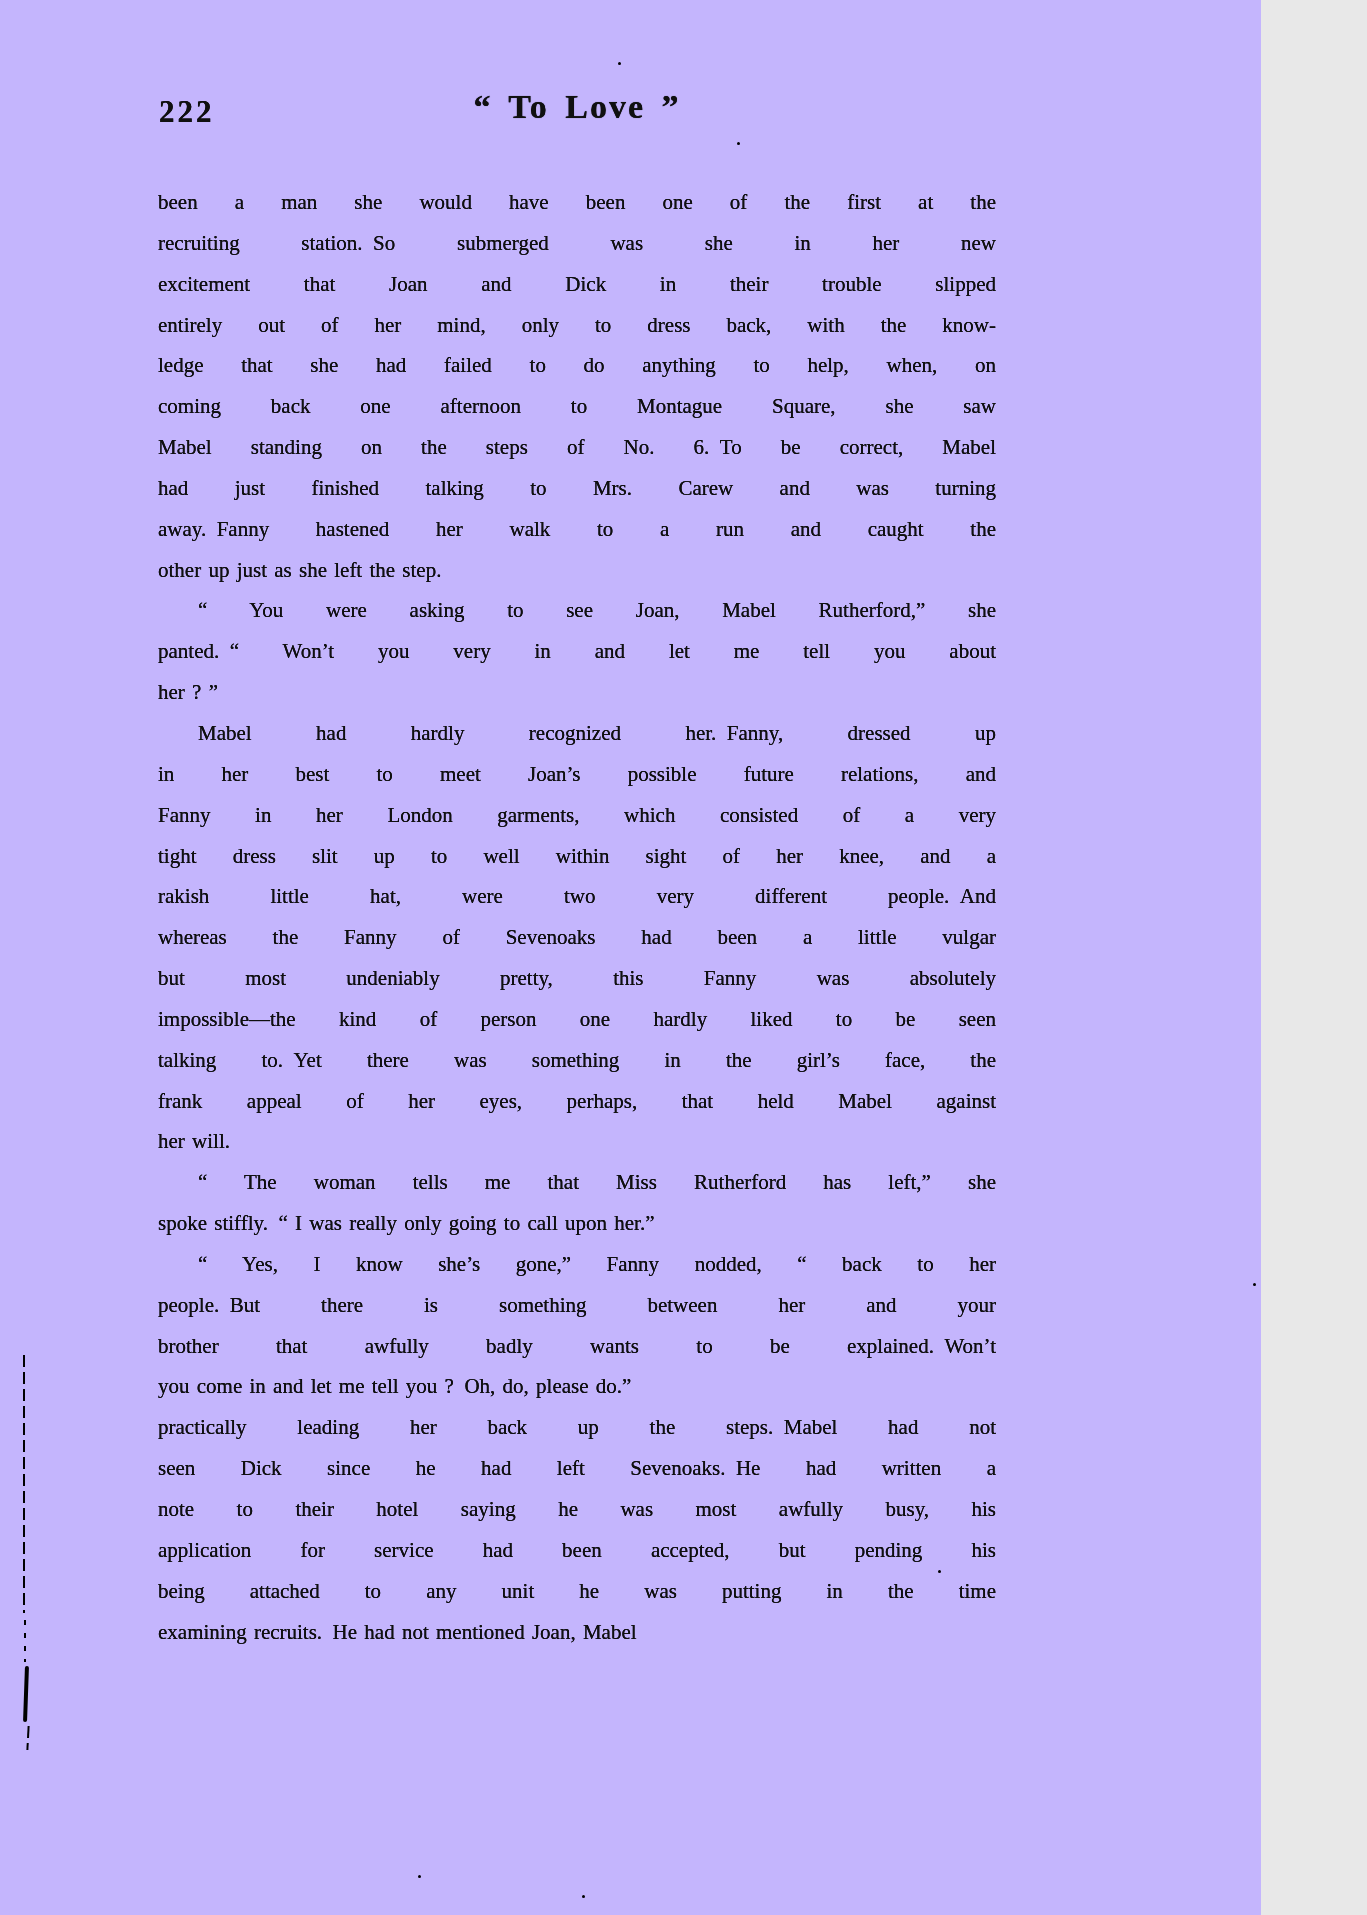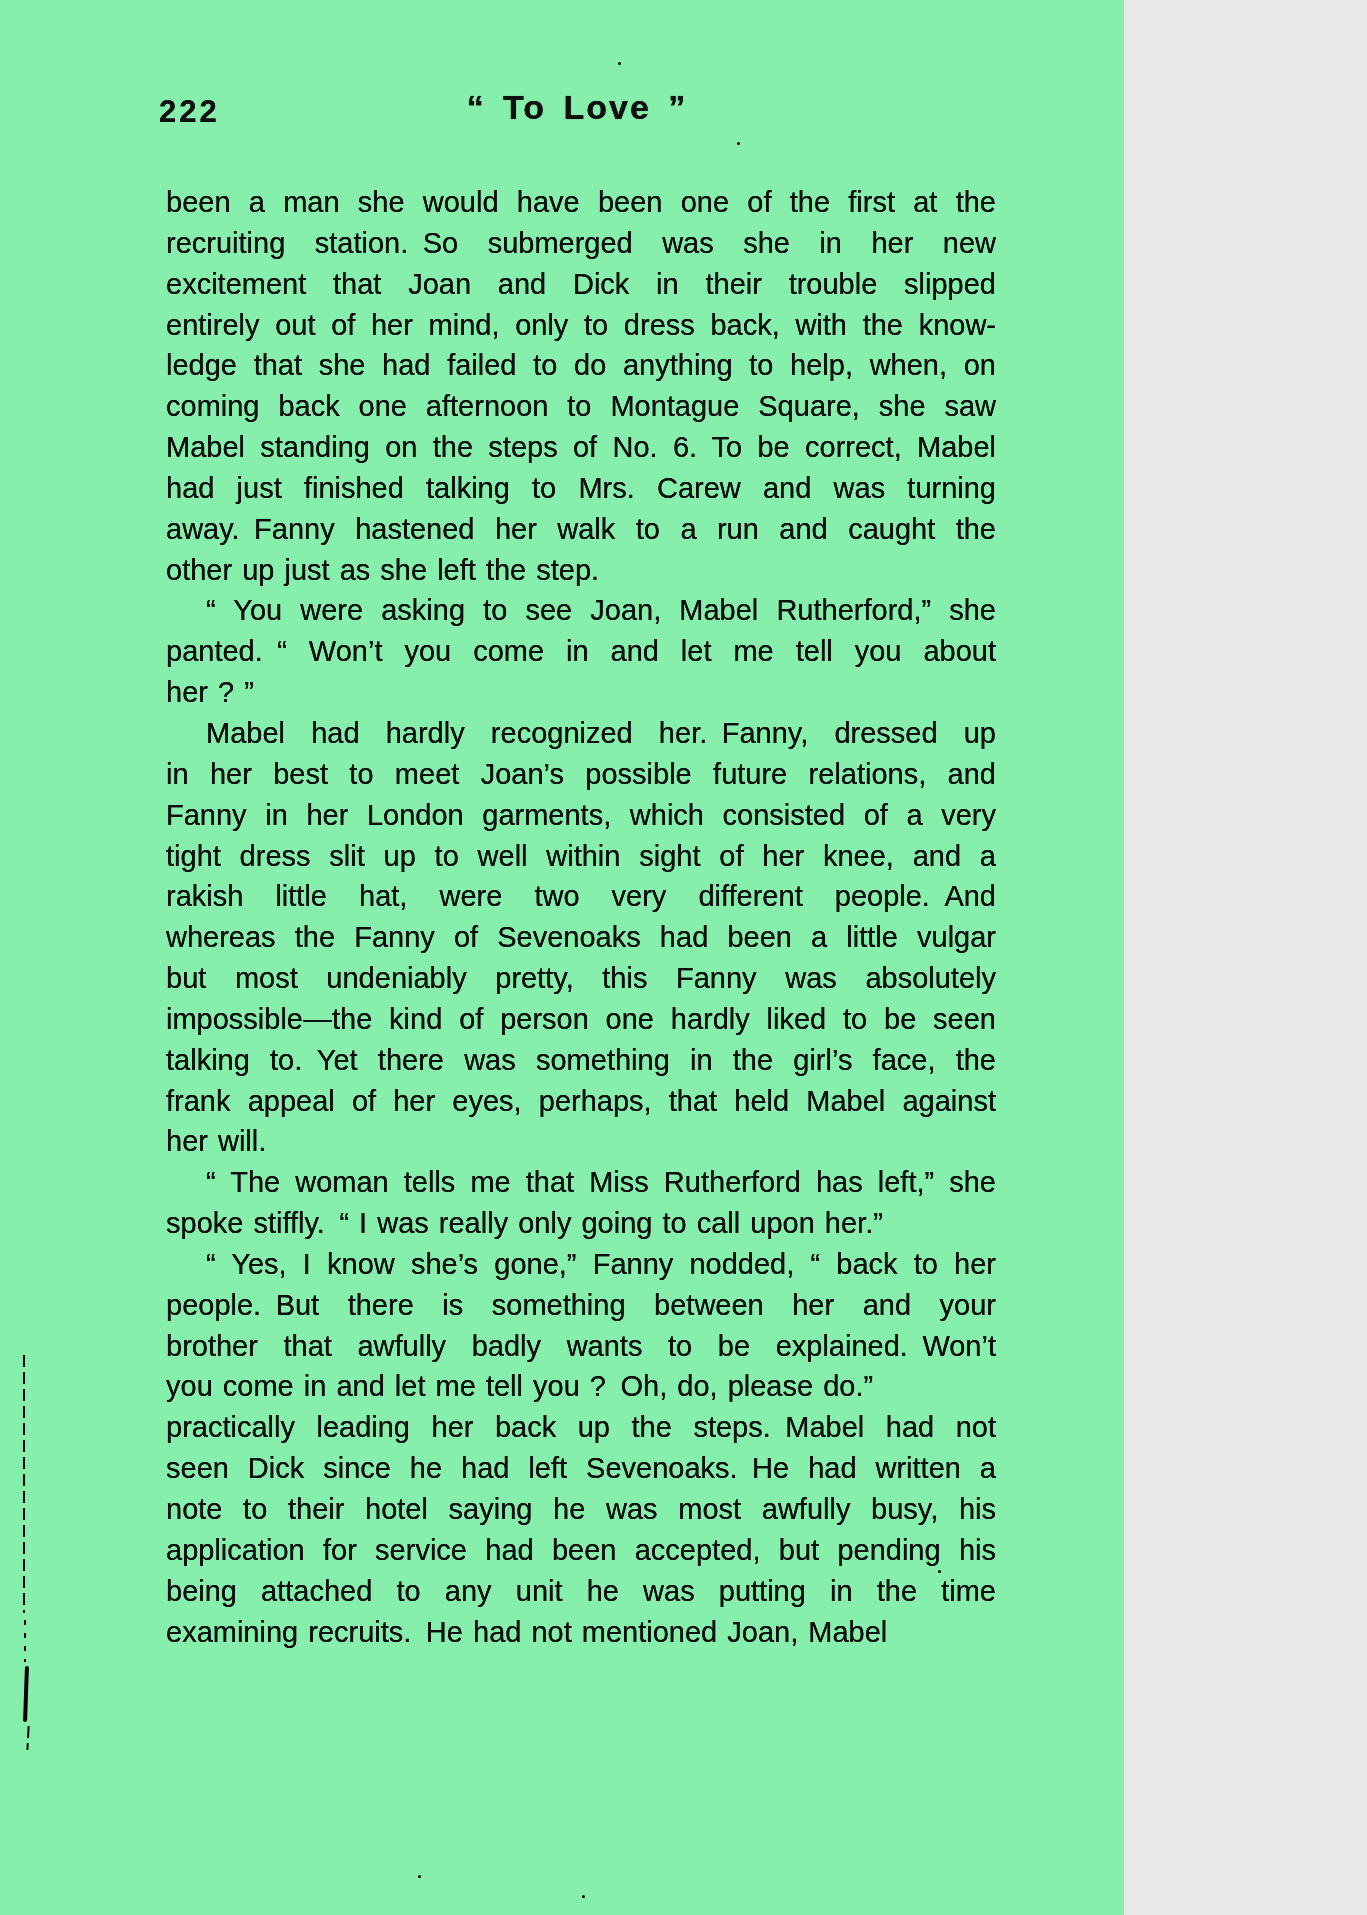--- a/index.html
+++ b/index.html
@@ -1,49 +1,48 @@
 <!DOCTYPE html>
 <html><head>
 <meta charset="utf-8">
 <style>
   html,body{margin:0;padding:0;background:#e8e8e8;}
   .page{
     position:relative;
-    width:1124px;height:1915px;
-    background:#86efac;
+    width:1261px;height:1915px;
+    background:#c4b5fd;
     overflow:hidden;
-    font-family:Liberation Sans, sans-serif;
+    font-family:Liberation Serif, serif;
     color:#101010;
   }
   
   .pagenum{
     position:absolute;left:159px;top:94px;
     font-size:31px;font-weight:bold;letter-spacing:3px;
     text-shadow:0 0 .6px #000;
   }
   .title{
     position:absolute;left:158px;top:88px;width:838px;
     text-align:center;
     font-size:34px;font-weight:bold;letter-spacing:2px;word-spacing:6px;
     text-shadow:0 0 .7px #000;
   }
   
   .text-block{
     position:absolute;left:158px;top:182px;width:838px;
   }
   .line{
-    font-size:29px;
+    font-size:21px;
     line-height:40.85px;
     white-space:normal;
     text-align:justify;
     -moz-text-align-last:justify;
     text-align-last:justify;
     text-shadow:0 0 .6px #000;
     word-spacing:2px;
-    margin-left:8px;
   }
   .line.last{
     -moz-text-align-last:left;
     text-align-last:left;
   }
   .line.indent{padding-left:40px;}
   
   .speck{position:absolute;background:#000;border-radius:50%;}
   .mark{position:absolute;background:#000;}
   .mark.wedge{clip-path:polygon(0 60%,7% 35%,20% 55%,33% 25%,52% 45%,70% 15%,100% 0,100% 100%,0 100%);}
@@ -68,21 +67,21 @@
       <div class="line">recruiting station. So submerged was she in her new</div>
       <div class="line">excitement that Joan and Dick in their trouble slipped</div>
       <div class="line">entirely out of her mind, only to dress back, with the know-</div>
       <div class="line">ledge that she had failed to do anything to help, when, on</div>
       <div class="line">coming back one afternoon to Montague Square, she saw</div>
       <div class="line">Mabel standing on the steps of No. 6. To be correct, Mabel</div>
       <div class="line">had just finished talking to Mrs. Carew and was turning</div>
       <div class="line">away. Fanny hastened her walk to a run and caught the</div>
       <div class="line last">other up just as she left the step.</div>
       <div class="line indent">“ You were asking to see Joan, Mabel Rutherford,” she</div>
-      <div class="line">panted. “ Won’t you come in and let me tell you about</div>
+      <div class="line">panted. “ Won’t you very in and let me tell you about</div>
       <div class="line last">her ? ”</div>
       <div class="line indent">Mabel had hardly recognized her. Fanny, dressed up</div>
       <div class="line">in her best to meet Joan’s possible future relations, and</div>
       <div class="line">Fanny in her London garments, which consisted of a very</div>
       <div class="line">tight dress slit up to well within sight of her knee, and a</div>
       <div class="line">rakish little hat, were two very different people. And</div>
       <div class="line">whereas the Fanny of Sevenoaks had been a little vulgar</div>
       <div class="line">but most undeniably pretty, this Fanny was absolutely</div>
       <div class="line">impossible—the kind of person one hardly liked to be seen</div>
       <div class="line">talking to. Yet there was something in the girl’s face, the</div>

